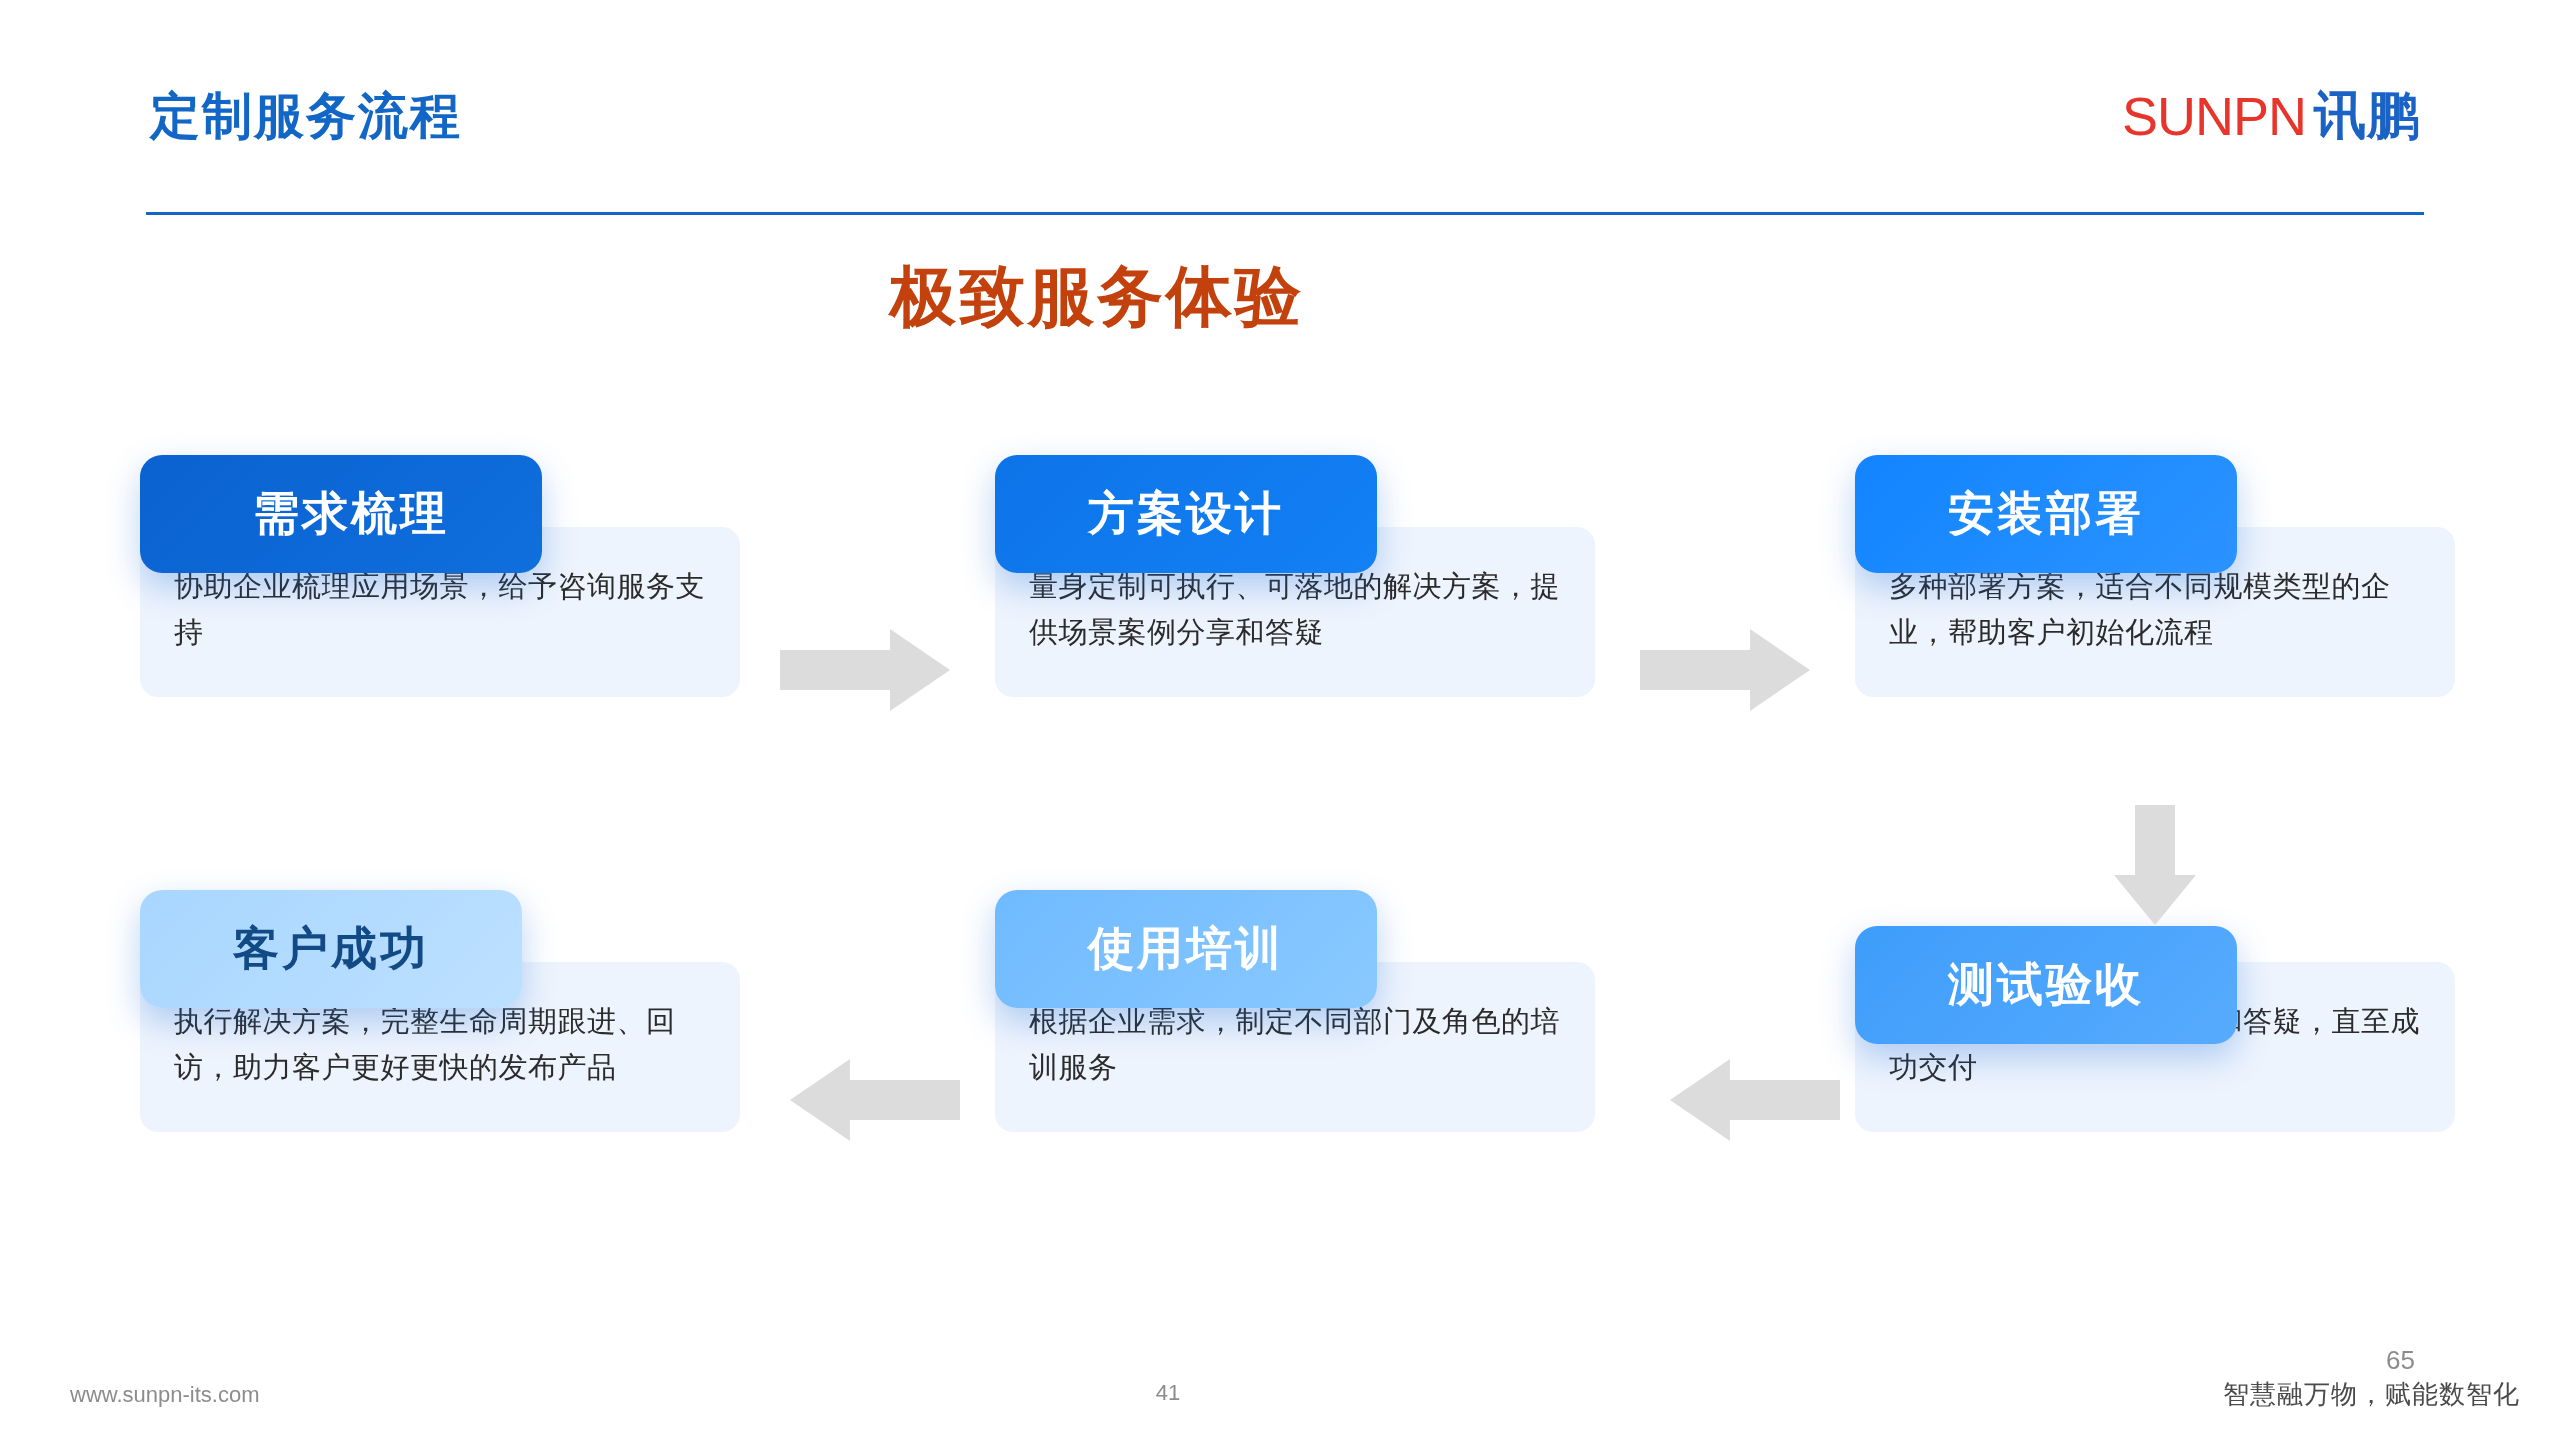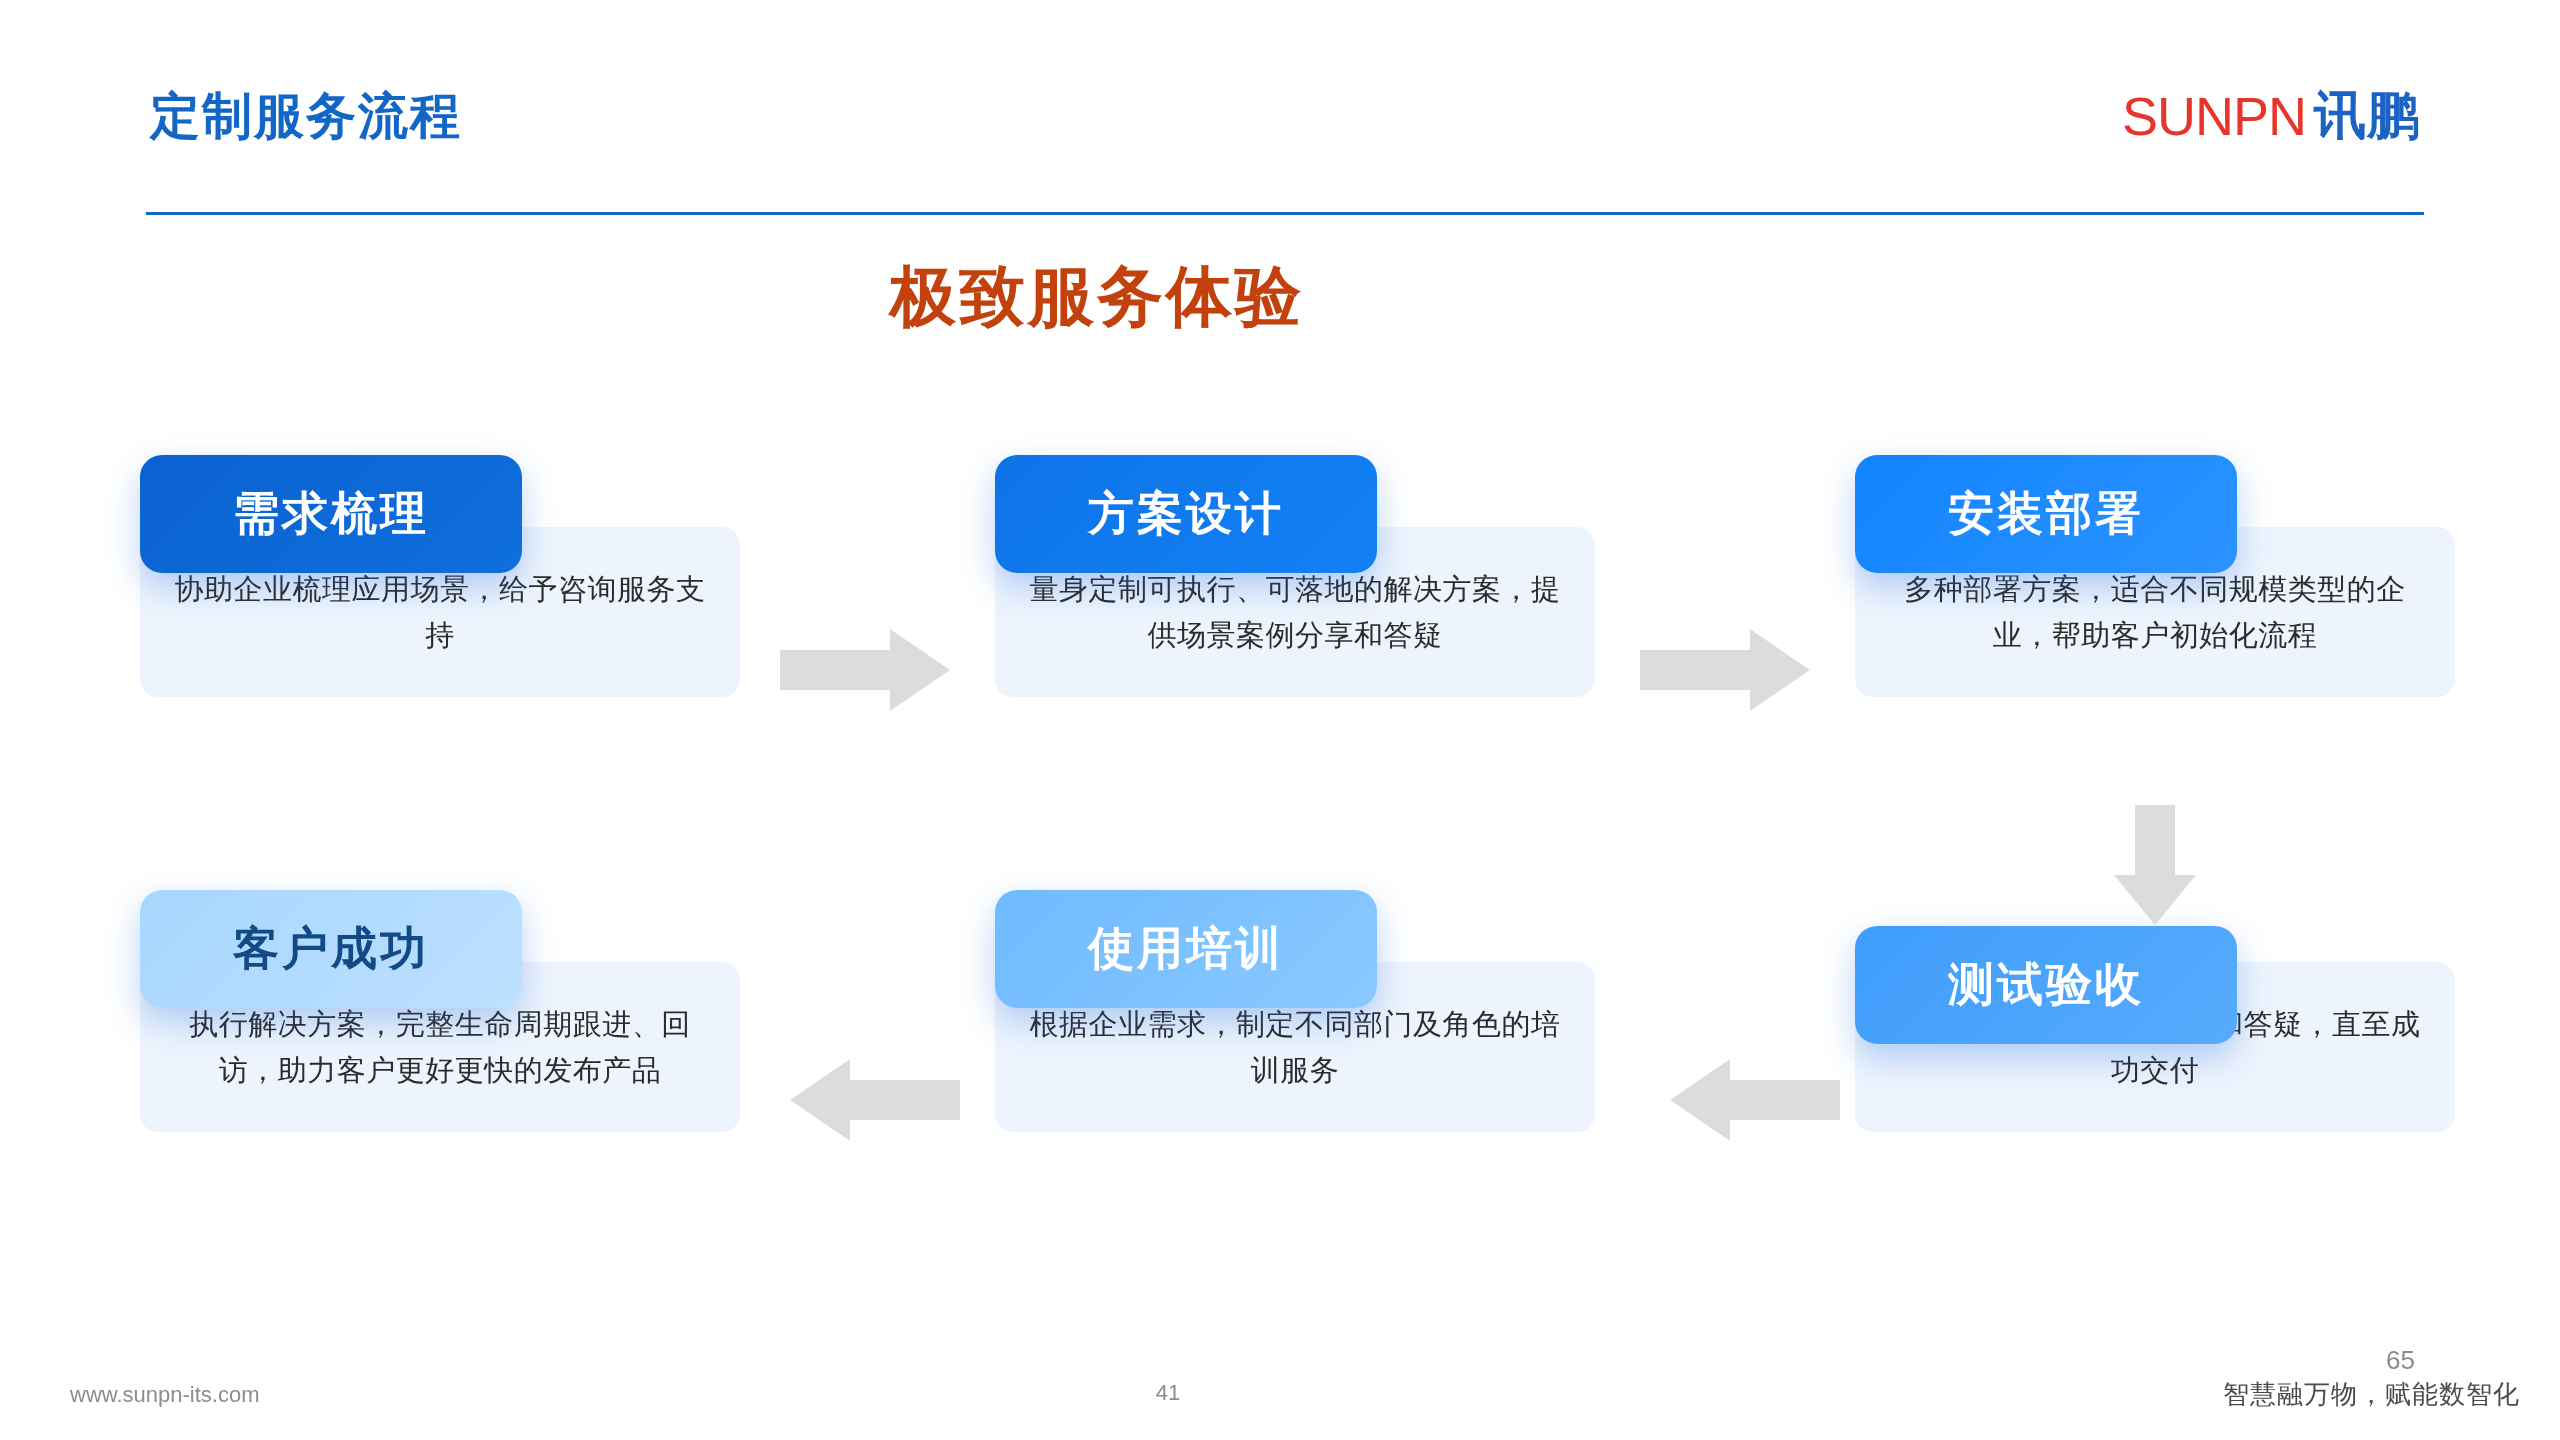--- a/index.html
+++ b/index.html
@@ -103,22 +103,23 @@
     box-sizing: border-box;
     display: flex;
     align-items: center;
     justify-content: center;
     padding: 0 34px;
   }
   .card-desc {
     font-size: 29px;
     line-height: 46px;
     color: #2b2b2b;
-    text-align: center;
+    text-align: left;
     letter-spacing: 0.5px;
+    font-family: Liberation Mono, monospace;
   }
   .card-head {
     position: absolute;
     left: 0;
     top: 0;
     width: 382px;
     height: 118px;
     border-radius: 22px;
     display: flex;
     align-items: center;
@@ -183,21 +184,21 @@
 </div>
 
 <div class="main-title">极致服务体验</div>
 
 <div class="board">
 
   <div class="card" style="left:140px; top:455px;">
     <div class="card-body">
       <div class="card-desc">协助企业梳理应用场景，给予咨询服务支持</div>
     </div>
-    <div class="card-head" style="background:linear-gradient(135deg,#0a62d0,#0f6fdd);">
+    <div class="card-head" style="background:linear-gradient(135deg,#0a62d0,#0f6fdd);padding-left:20px;">
       <span>需求梳理</span>
     </div>
   </div>
 
   <div class="card" style="left:995px; top:455px;">
     <div class="card-body">
       <div class="card-desc">量身定制可执行、可落地的解决方案，提供场景案例分享和答疑</div>
     </div>
     <div class="card-head" style="background:linear-gradient(135deg,#0d74e8,#1380f5);">
       <span>方案设计</span>

